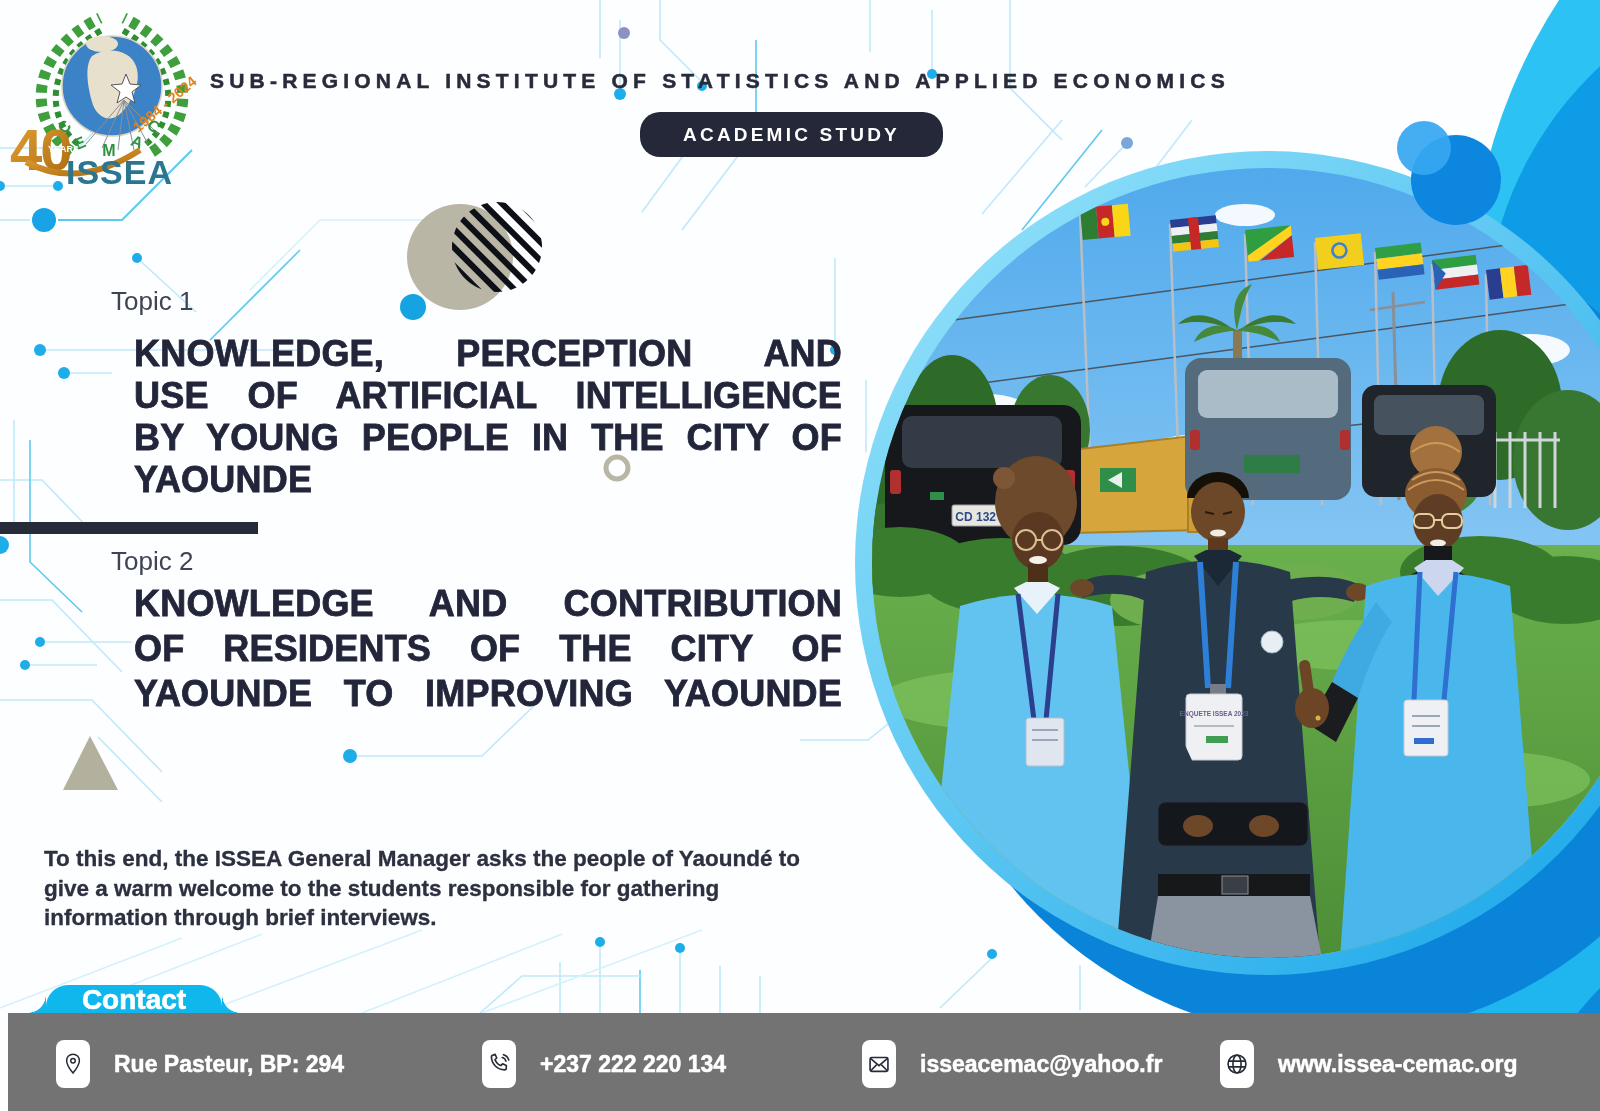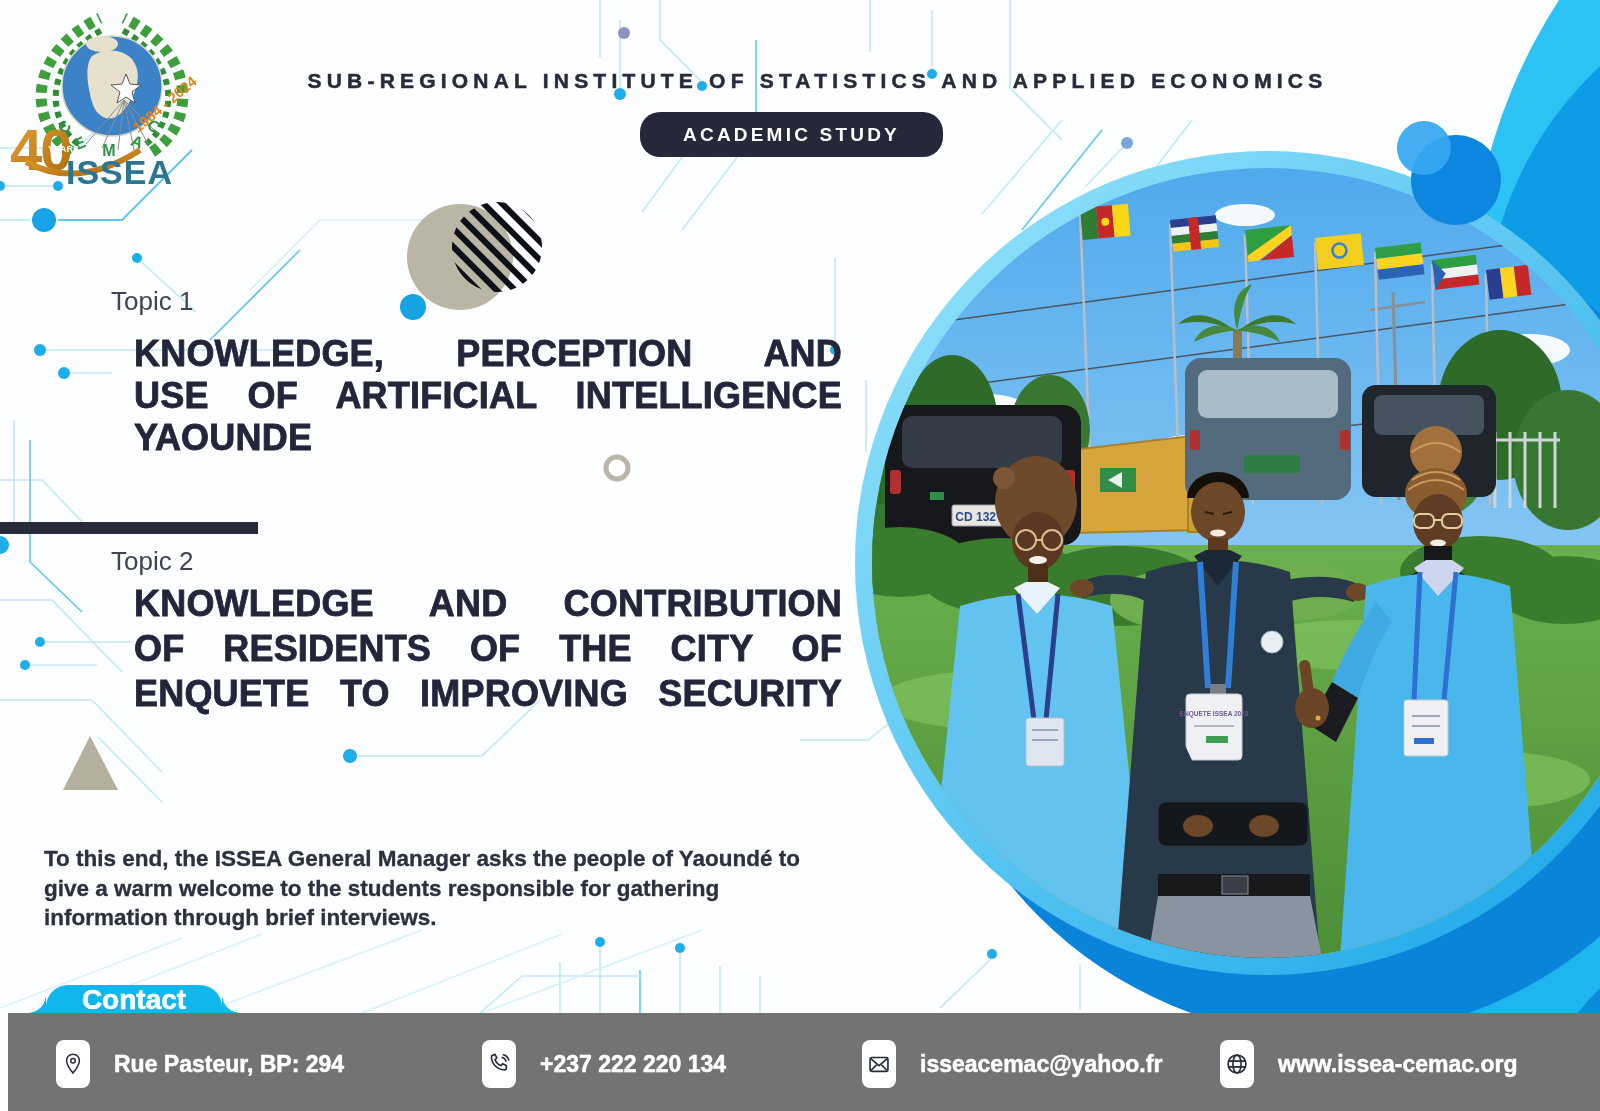--- a/index.html
+++ b/index.html
@@ -2,21 +2,21 @@
 <html><head>
 <meta charset="utf-8">
 <style>
   html,body{margin:0;padding:0;background:#666;}
   .poster{position:relative;width:1600px;height:1111px;overflow:hidden;background:#fdfeff;
           font-family:"Liberation Sans","DejaVu Sans",sans-serif;}
   .bg-art{position:absolute;left:0;top:0;width:1600px;height:1111px;}
   .layer{position:absolute;z-index:3;}
 
   
-  .institute{left:210px;top:69px;width:1215px;text-align:center;font-size:21px;font-weight:700;
+  .institute{left:210px;top:69px;width:1215px;font-size:21px;font-weight:700;
              letter-spacing:5.2px;color:#272b3a;-webkit-text-stroke:.5px #272b3a;}
   .academic-badge{left:640px;top:112px;width:303px;height:45px;background:#242839;border-radius:20px;
                   display:flex;align-items:center;justify-content:center;}
   .academic-badge span{color:#fff;font-size:19px;font-weight:700;letter-spacing:3.2px;}
 
   
   .topic-label{font-size:26px;color:#3e4453;}
   .t1-label{left:111px;top:286px;}
   .t2-label{left:111px;top:546px;}
   .topic-title{left:106px;width:708px;margin-left:28px;}
@@ -443,28 +443,29 @@
 
   <div class="layer institute">SUB-REGIONAL INSTITUTE OF STATISTICS AND APPLIED ECONOMICS</div>
   <div class="layer academic-badge">
     <span>ACADEMIC STUDY</span>
   </div>
 
   <div class="layer topic-label t1-label">Topic 1</div>
   <div class="layer topic-title t1-title">
     <div class="line">KNOWLEDGE, PERCEPTION AND</div>
     <div class="line">USE OF ARTIFICIAL INTELLIGENCE</div>
+    <div class="line">BY YOUNG PEOPLE IN THE CITY OF</div>
     <div class="line">YAOUNDE</div>
   </div>
   <div class="layer divider-bar"></div>
   <div class="layer topic-label t2-label">Topic 2</div>
   <div class="layer topic-title t2-title">
     <div class="line">KNOWLEDGE AND CONTRIBUTION</div>
     <div class="line">OF RESIDENTS OF THE CITY OF</div>
-    <div class="line">ENQUETE TO IMPROVING SECURITY</div>
+    <div class="line">YAOUNDE TO IMPROVING YAOUNDE</div>
   </div>
 
 
   <div class="layer paragraph">To this end, the ISSEA General Manager asks the people of Yaoundé to give a warm welcome to the students responsible for gathering information through brief interviews.</div>
 
   <div class="contact-bar">
     <div class="contact-tab">
       <span>Contact</span>
     </div>
 

